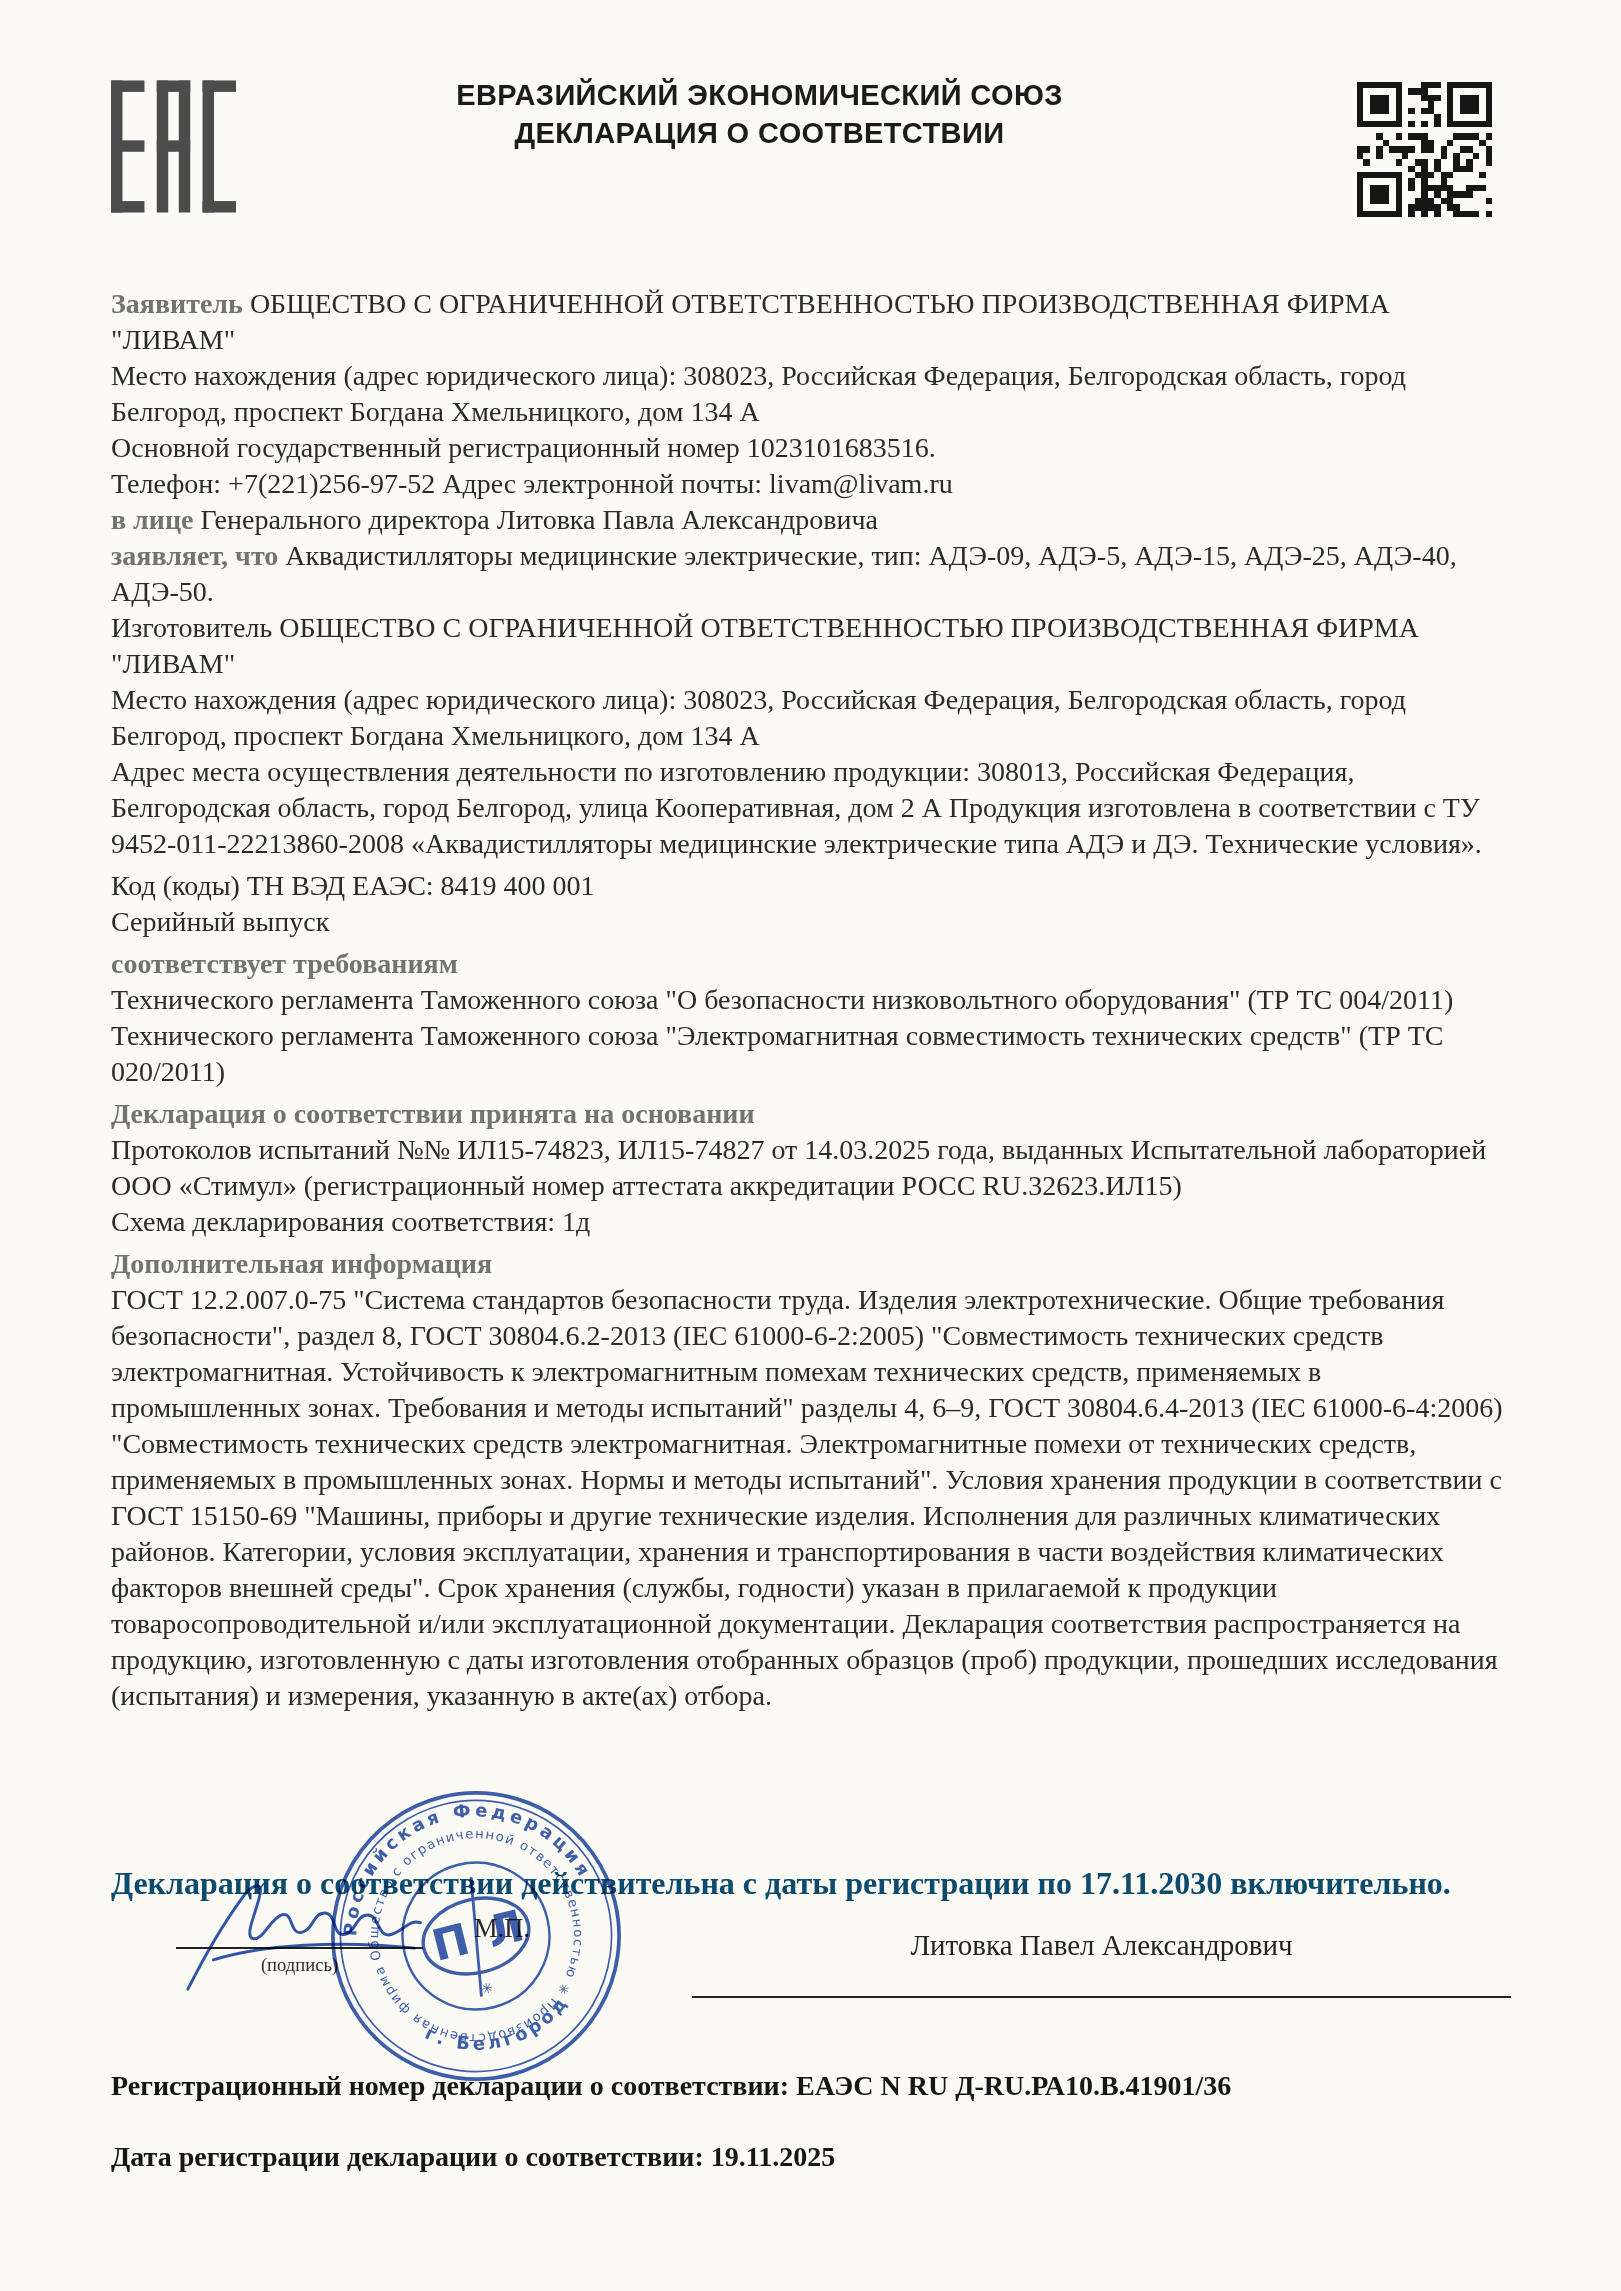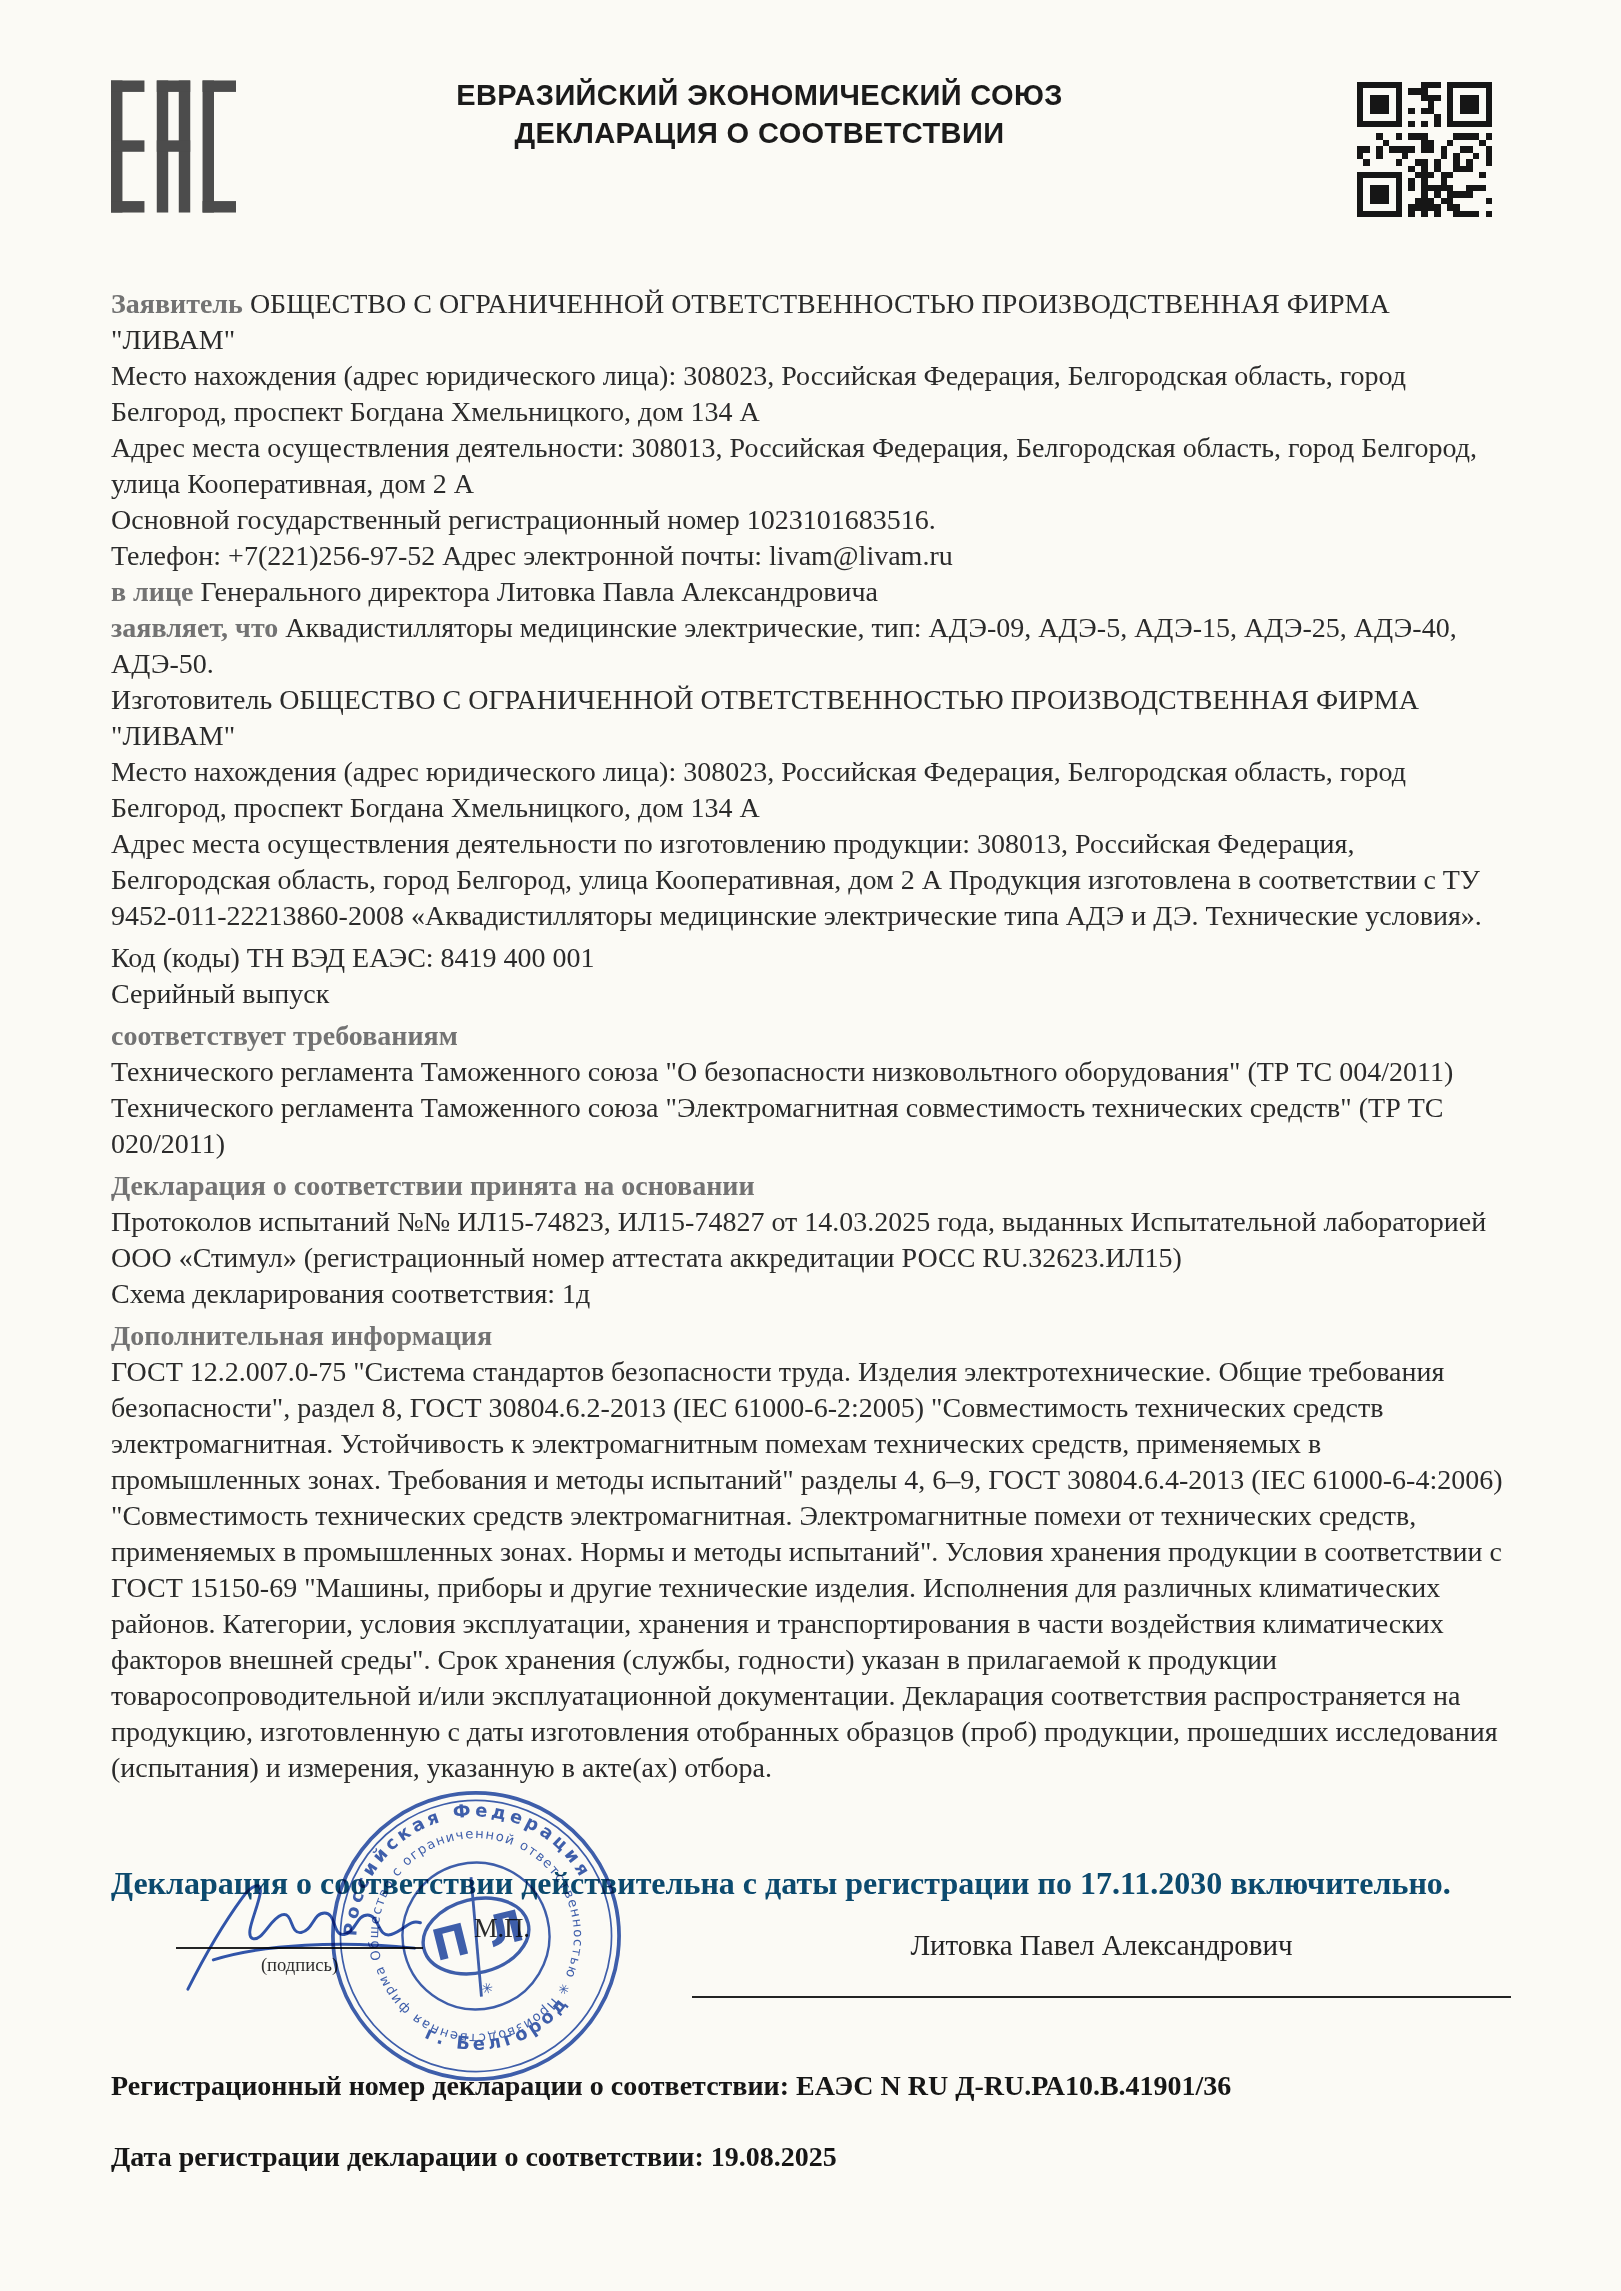--- a/index.html
+++ b/index.html
@@ -281,21 +281,20 @@
         <rect x="16" y="20" width="1" height="1"></rect>
         <rect x="17" y="20" width="1" height="1"></rect>
         <rect x="18" y="20" width="1" height="1"></rect>
         <rect x="20" y="20" width="1" height="1"></rect>
       </g>
     </svg>
 
   <div class="doc-body">
     <p><b>Заявитель</b> <span>ОБЩЕСТВО С ОГРАНИЧЕННОЙ ОТВЕТСТВЕННОСТЬЮ ПРОИЗВОДСТВЕННАЯ ФИРМА "ЛИВАМ"</span></p>
     <p>Место нахождения (адрес юридического лица): 308023, Российская Федерация, Белгородская область, город Белгород, проспект Богдана Хмельницкого, дом 134 А</p>
-    <p>Адрес места осуществления деятельности: 308013, Российская Федерация, Белгородская область, город Белгород, улица Кооперативная, дом 2 А</p>
     <p>Основной государственный регистрационный номер 1023101683516.</p>
     <p>Телефон: +7(221)256-97-52 Адрес электронной почты: livam@livam.ru</p>
     <p><b>в лице</b> <span>Генерального директора Литовка Павла Александровича</span></p>
     <p><b>заявляет, что</b> <span>Аквадистилляторы медицинские электрические, тип: АДЭ-09, АДЭ-5, АДЭ-15, АДЭ-25, АДЭ-40, АДЭ-50.</span></p>
     <p><span>Изготовитель</span> <span>ОБЩЕСТВО С ОГРАНИЧЕННОЙ ОТВЕТСТВЕННОСТЬЮ ПРОИЗВОДСТВЕННАЯ ФИРМА "ЛИВАМ"</span></p>
     <p>Место нахождения (адрес юридического лица): 308023, Российская Федерация, Белгородская область, город Белгород, проспект Богдана Хмельницкого, дом 134 А</p>
     <p>Адрес места осуществления деятельности по изготовлению продукции: 308013, Российская Федерация, Белгородская область, город Белгород, улица Кооперативная, дом 2 А Продукция изготовлена в соответствии с ТУ 9452-011-22213860-2008 «Аквадистилляторы медицинские электрические типа АДЭ и ДЭ. Технические условия».</p>
     <p class="gap">Код (коды) ТН ВЭД ЕАЭС: 8419 400 001</p>
     <p>Серийный выпуск</p>
     <p class="gap bold">соответствует требованиям</p>
@@ -310,21 +309,21 @@
 
   <div class="validity">Декларация о соответствии действительна с даты регистрации по 17.11.2030 включительно.</div>
 
   <div class="rule" id="line-sign"></div>
   <div class="sub-label" id="lbl-sign">(подпись)</div>
   <div class="mp">М.П.</div>
   <div class="signer">Литовка Павел Александрович</div>
   <div class="rule" id="line-fio"></div>
 
   <div class="regnum">Регистрационный номер декларации о соответствии: ЕАЭС N RU Д-RU.РА10.В.41901/36</div>
-  <div class="regdate">Дата регистрации декларации о соответствии: 19.08.2025</div>
+  <div class="regdate">Дата регистрации декларации о соответствии: 19.11.2025</div>
 
   <svg class="sig-ink" viewBox="0 0 280 130">
     <g fill="none" stroke="#3156b0" stroke-width="3" stroke-linecap="round" stroke-linejoin="round">
       <path d="M 14,122 C 28,94 48,58 70,28 C 78,17 90,10 88,24 C 84,44 72,66 80,70 C 90,74 98,50 110,46 C 122,42 118,66 130,64 C 142,62 142,44 154,44 C 166,44 162,68 174,66 C 186,64 186,46 198,46 C 210,46 208,70 222,66 C 236,62 240,50 252,54"></path>
       <path d="M 40,92 C 92,76 170,72 246,80"></path>
     </g>
   </svg>
 
   <svg class="stamp" viewBox="-170 -170 340 340">
     <defs>

